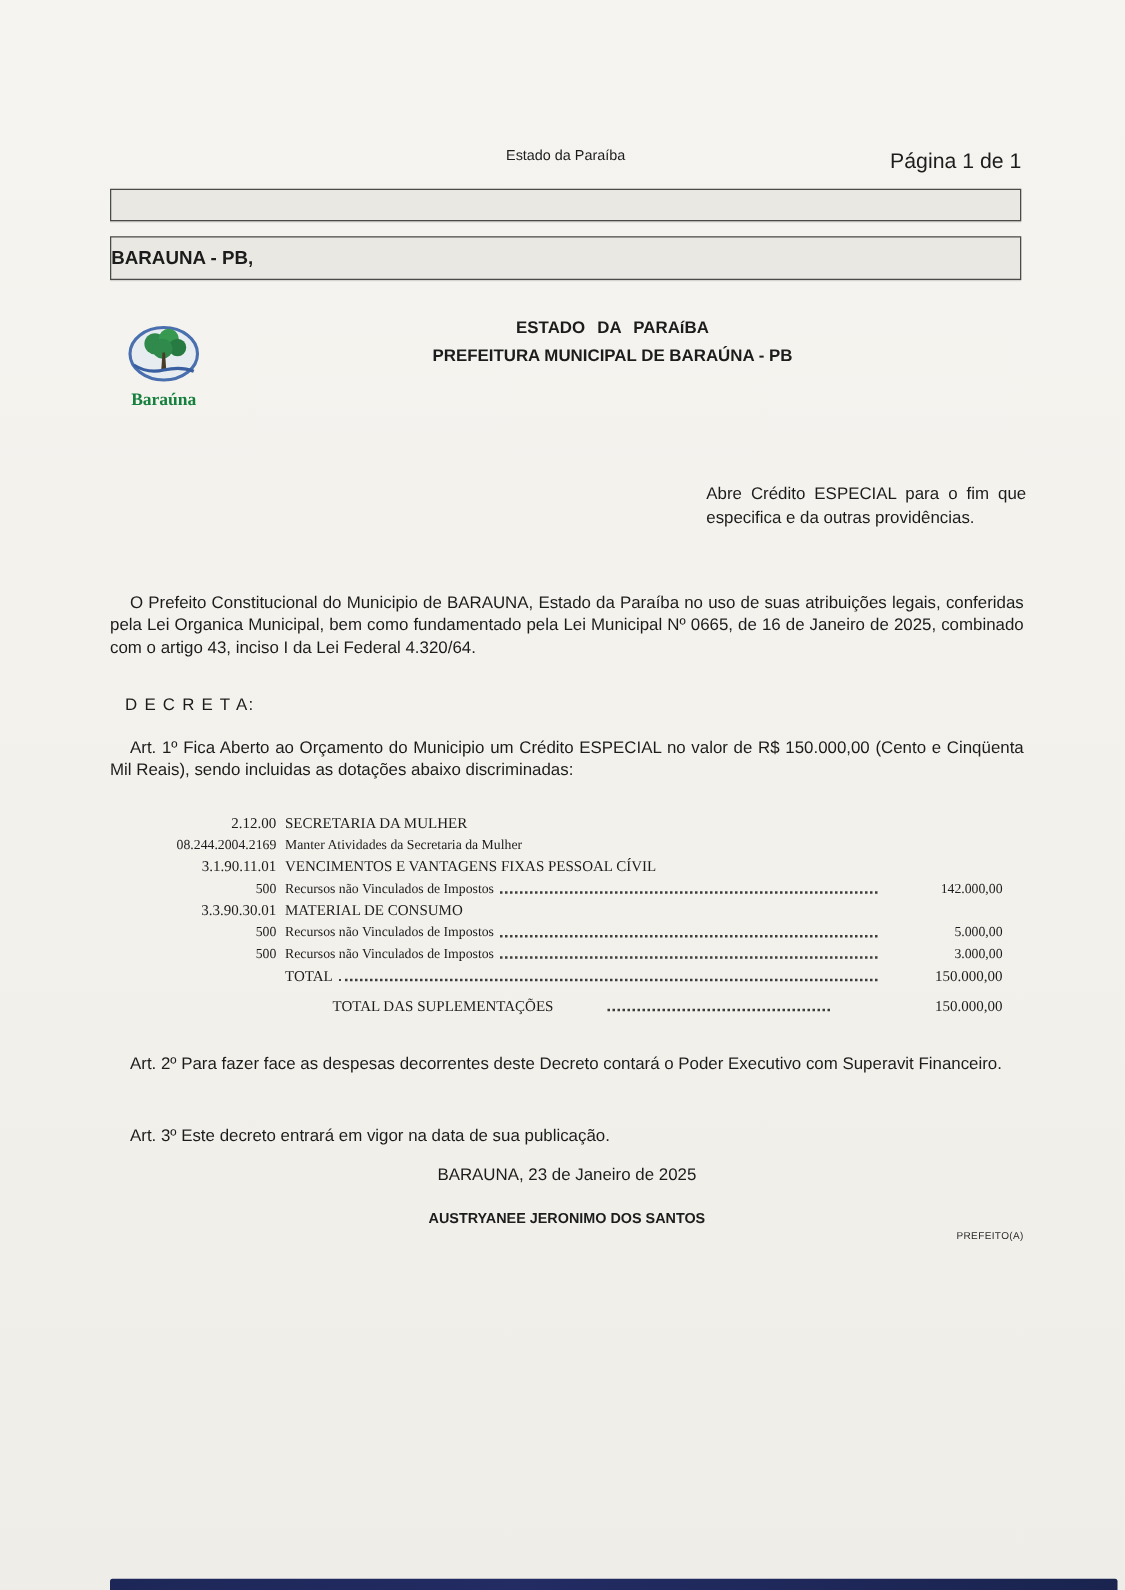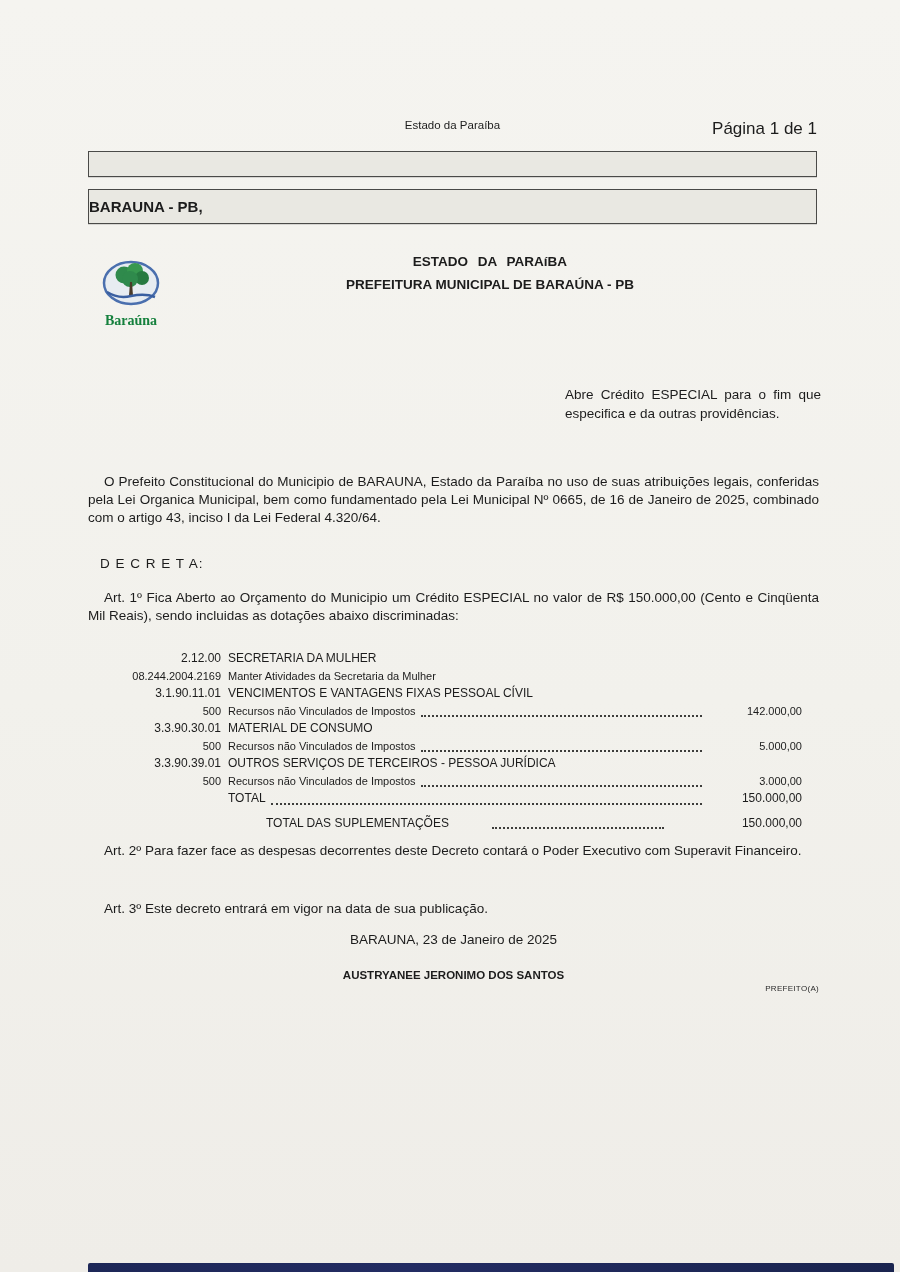--- a/index.html
+++ b/index.html
@@ -38,21 +38,21 @@
   
   .para { left:88px; width:731px; font-size:13.5px; line-height:18px; text-align:justify; text-indent:16px; }
   .preamble { top:473px; }
   .decreta { left:100px; top:556px; font-size:13.5px; letter-spacing:1px; }
   .art1 { top:589px; }
   .art2 { top:842px; }
   .art3 { top:900px; text-align:left; }
 
   
   .budget { left:100px; top:650px; width:702px; }
-  .brow { display:flex; align-items:flex-end; line-height:17.5px; white-space:nowrap; }
+  .brow { display:flex; align-items:center; line-height:17.5px; white-space:nowrap;font-family:Liberation Serif, serif; }
   .bcode { flex:none; width:128px; text-align:right; padding-right:7px; }
   .blabel { flex:none; }
   .bdots { flex:1; height:13px; border-bottom:2px dotted #3d3d3b; margin:0 4px 0 5px; transform:translateY(-3px); }
   .bval { flex:none; width:96px; text-align:right; }
   .t-section,.t-item { font-size:12px; }
   .t-sub,.t-resource { font-size:11px; }
   .t-total,.t-total_sup { font-size:12px; }
   .t-total_sup { margin-top:7px;gap:38px; }
 
   
@@ -135,25 +135,20 @@
 
   </div>
 
   <div class="brow t-resource">
     <span class="bcode">500</span>
     <span class="blabel">Recursos não Vinculados de Impostos</span>
     <span class="bdots"></span>
     <span class="bval">5.000,00</span>
   </div>
 
-  <div class="brow t-item">
-    <span class="bcode">3.3.90.39.01</span>
-    <span class="blabel">OUTROS SERVIÇOS DE TERCEIROS -  PESSOA JURÍDICA</span>
-
-  </div>
 
   <div class="brow t-resource">
     <span class="bcode">500</span>
     <span class="blabel">Recursos não Vinculados de Impostos</span>
     <span class="bdots"></span>
     <span class="bval">3.000,00</span>
   </div>
 
   <div class="brow t-total">
     <span class="bcode"></span>

